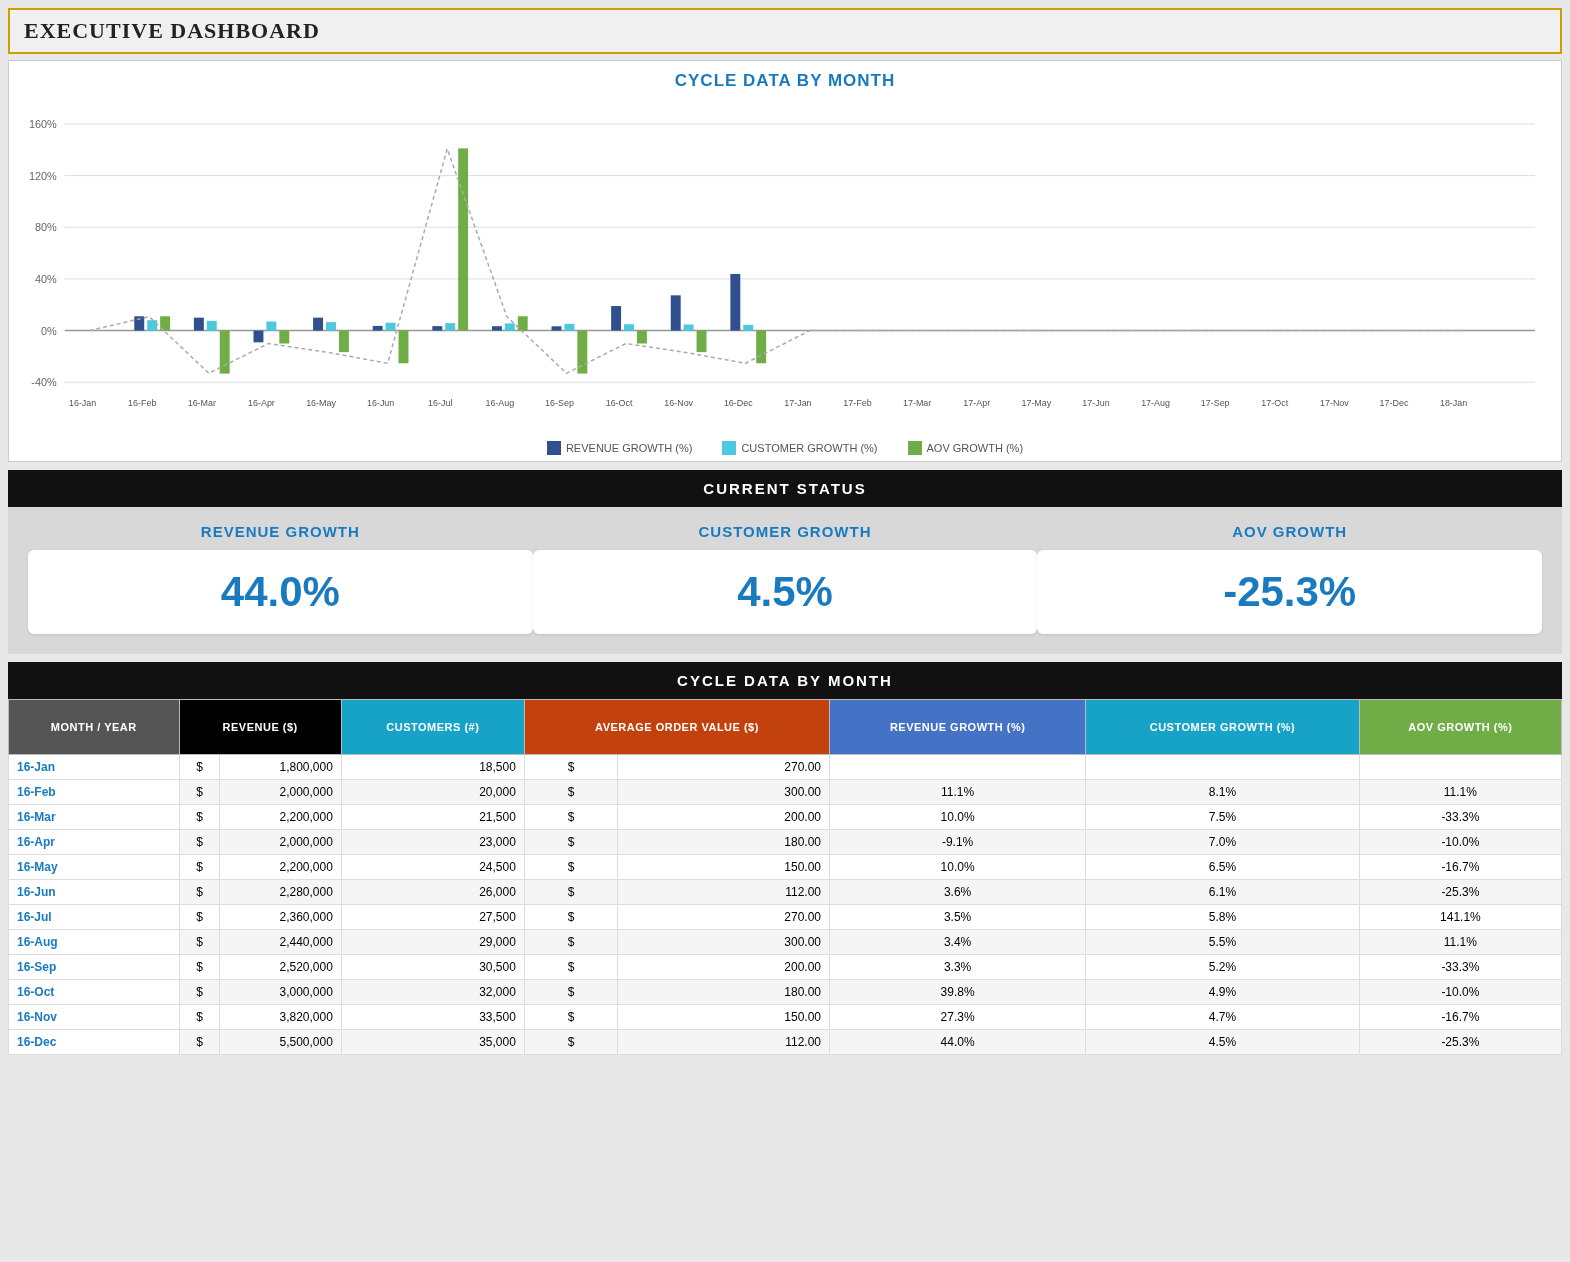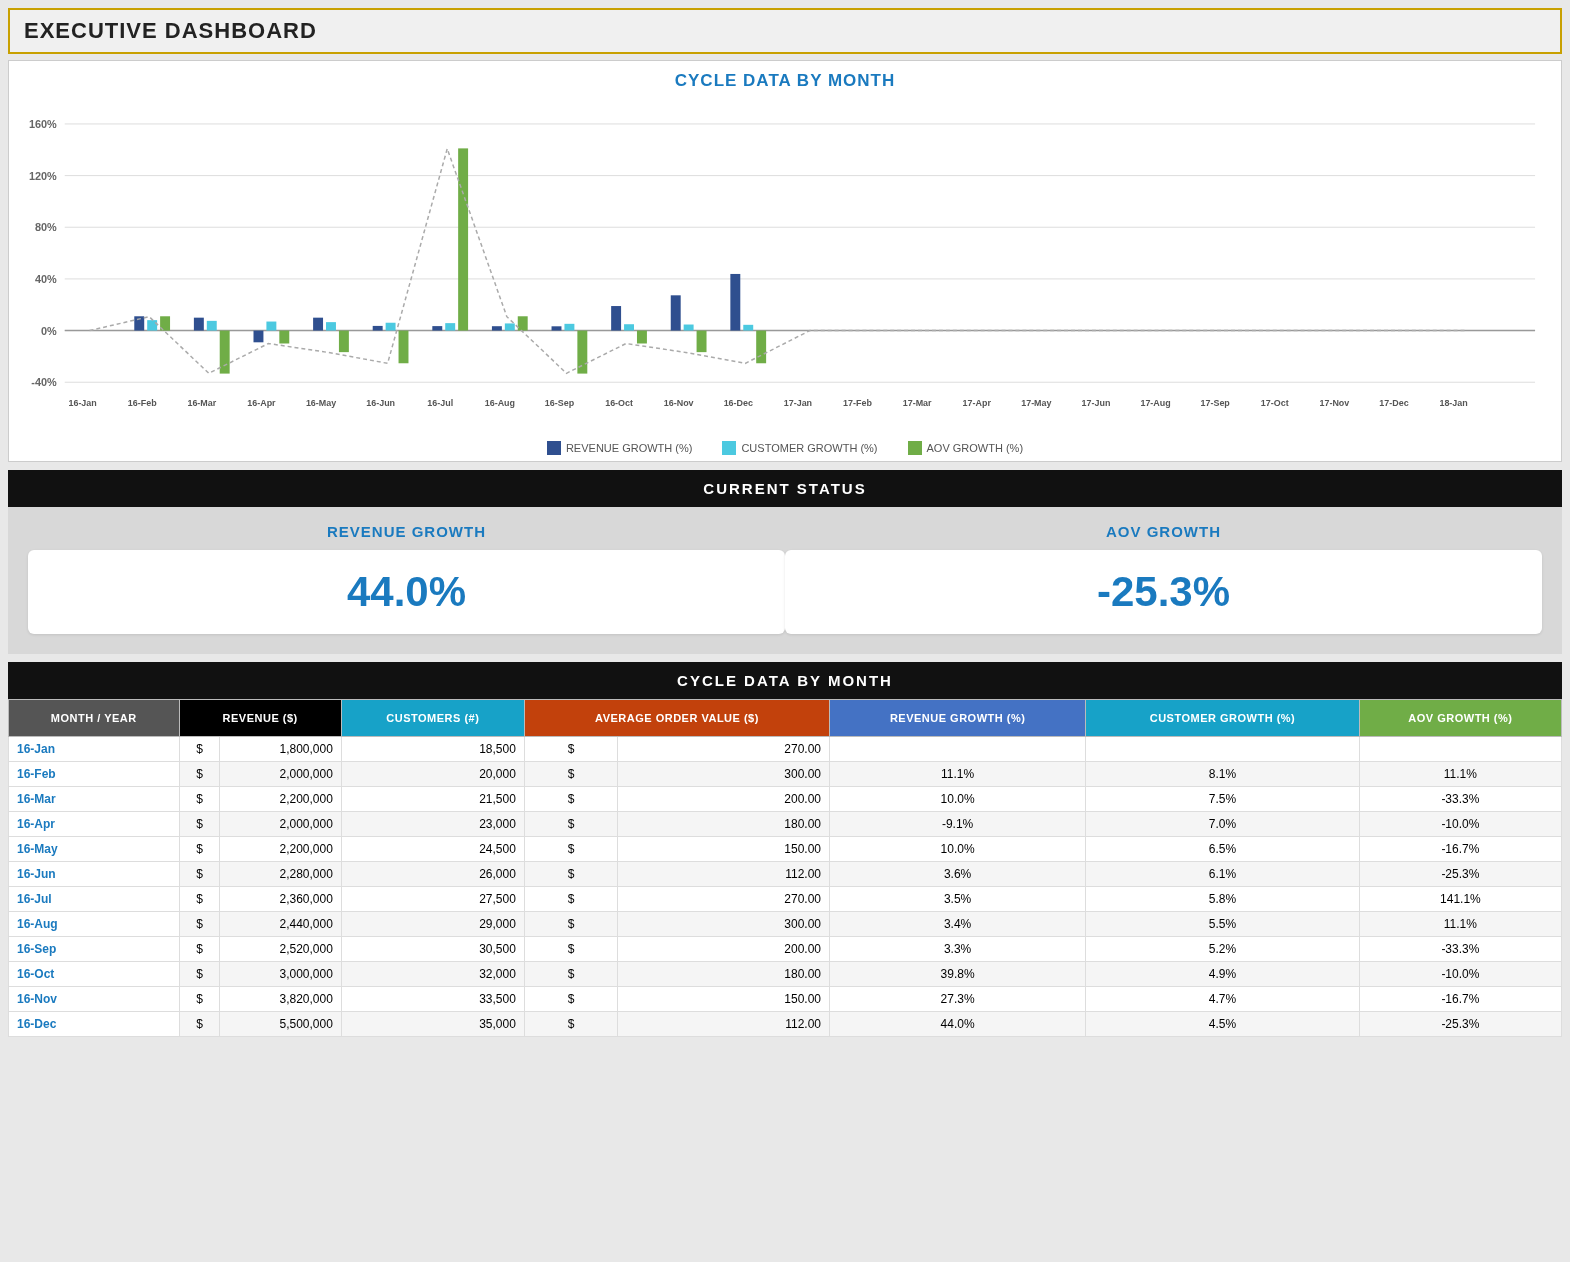--- a/index.html
+++ b/index.html
@@ -14,20 +14,21 @@
       background: #e8e8e8;
       padding: 8px;
     }
 
     
     .dashboard-header {
       background: #f0f0f0;
       border: 2px solid #c8a000;
       padding: 8px 14px;
       margin-bottom: 6px;
+      font-family: Liberation Serif, serif;
     }
     .dashboard-title {
       font-size: 22px;
       font-weight: bold;
       color: #222;
       letter-spacing: 1px;
     }
 
     
     .chart-section {
@@ -41,21 +42,20 @@
       color: #1a7abf;
       font-size: 17px;
       font-weight: bold;
       letter-spacing: 1px;
       margin-bottom: 6px;
     }
     .chart-area {
       position: relative;
       width: 100%;
       height: 340px;
-      font-weight: bold;
     }
     .chart-svg {
       width: 100%;
       height: 100%;
     }
     .chart-legend {
       display: flex;
       justify-content: center;
       gap: 30px;
       margin-top: 4px;
@@ -127,21 +127,21 @@
       font-weight: bold;
       letter-spacing: 2px;
       padding: 10px;
     }
     .data-table {
       width: 100%;
       border-collapse: collapse;
       font-size: 12px;
     }
     .data-table th {
-      padding: 12px 6px;
+      padding: 21px 6px;
       text-align: center;
       font-size: 11px;
       font-weight: bold;
       letter-spacing: 0.5px;
       border: 1px solid #bbb;
     }
     .data-table td {
       padding: 5px 8px;
       border: 1px solid #ddd;
       white-space: nowrap;
@@ -288,20 +288,26 @@
   <div>
     <div class="current-status-header">CURRENT STATUS</div>
     <div class="current-status-section">
       <div class="status-card">
         <div class="status-card-label">REVENUE GROWTH</div>
         <div class="status-card-value-box">
           <span class="status-card-value">44.0%</span>
         </div>
       </div>
       <div class="status-card">
+        <div class="status-card-label">CUSTOMER GROWTH</div>
+        <div class="status-card-value-box">
+          <span class="status-card-value">4.5%</span>
+        </div>
+      </div>
+      <div class="status-card">
         <div class="status-card-label">AOV GROWTH</div>
         <div class="status-card-value-box">
           <span class="status-card-value">-25.3%</span>
         </div>
       </div>
     </div>
   </div>
 
   <div>
     <div class="table-header-bar">CYCLE DATA BY MONTH</div>

